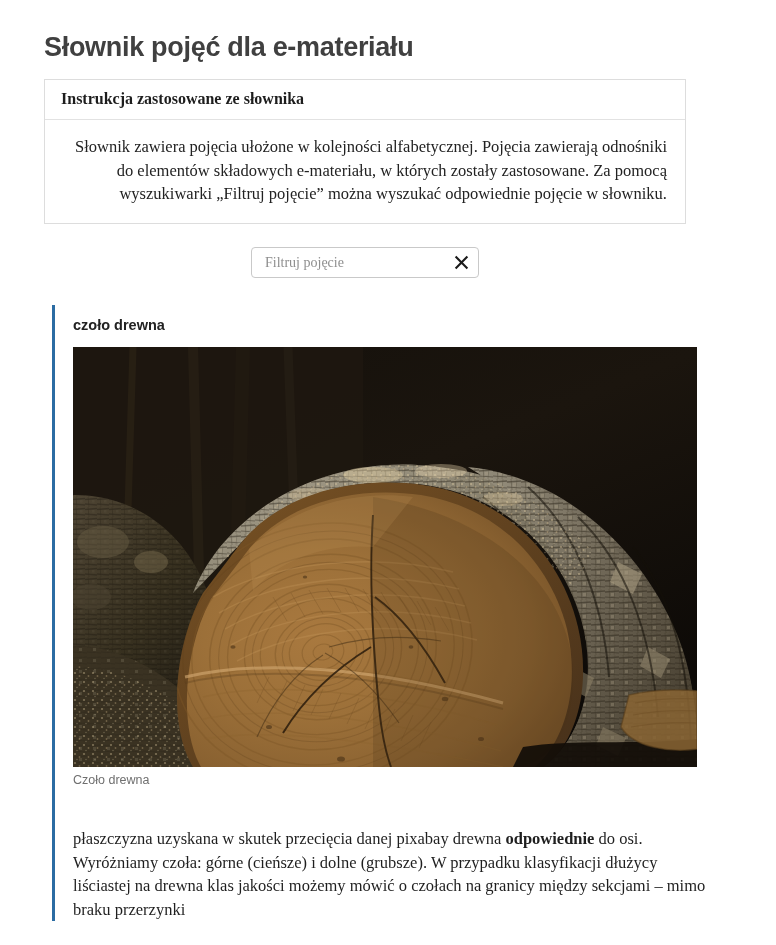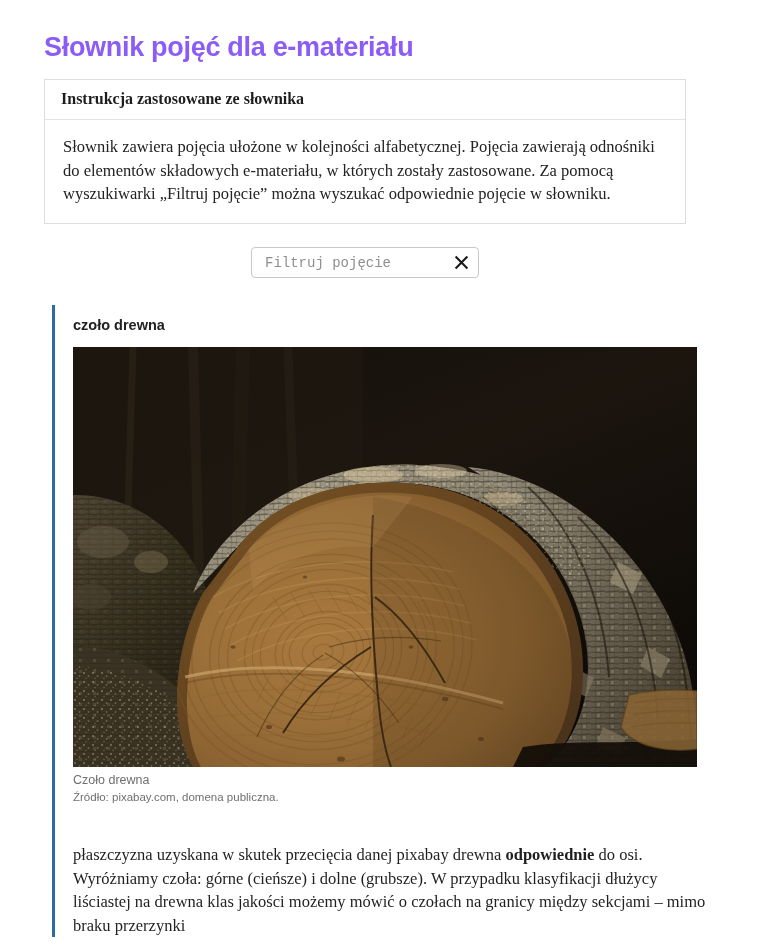--- a/index.html
+++ b/index.html
@@ -25,21 +25,21 @@
 
   
   .page-title {
     position: absolute;
     left: 44px;
     top: 10px;
     font-family: "Liberation Sans", sans-serif;
     font-size: 27px;
     font-weight: bold;
     letter-spacing: -0.3px;
-    color: #8b5cf6;
+    color: #404040;
     line-height: 38px;
     white-space: nowrap;
   }
 
   
   .instruction-panel {
     position: absolute;
     left: 44px;
     top: 79px;
     width: 640px;
@@ -55,21 +55,21 @@
     font-weight: bold;
     color: #1d1d1d;
     line-height: 20px;
   }
   .instruction-body {
     padding: 15px 18px 17px 18px;
     font-family: "Liberation Serif", serif;
     font-size: 16.5px;
     line-height: 23.5px;
     color: #222222;
-    text-align: left;
+    text-align: right;
   }
 
   
   .filter-wrap {
     position: absolute;
     left: 251px;
     top: 247px;
     width: 228px;
     height: 31px;
     border: 1px solid #c9c9c9;
@@ -79,21 +79,21 @@
   }
   .filter-input {
     position: absolute;
     left: 0; top: 0;
     width: 193px;
     height: 29px;
     border: none;
     outline: none;
     background: transparent;
     padding: 0 6px 0 13px;
-    font-family: Liberation Mono, monospace;
+    font-family: Liberation Serif, serif;
     font-size: 14px;
     color: #333333;
     box-sizing: border-box;
   }
   .filter-input::placeholder {
     color: #8e8e8e;
     opacity: 1;
   }
   .filter-clear {
     position: absolute;
@@ -457,21 +457,20 @@
               <path d="M558 380 C 592 374, 620 376, 624 376"></path>
             </g>
 
             <rect width="624" height="420" fill="none"></rect>
             <path d="M0 0 H624 V420 H0 Z" fill="none"></path>
           </g>
         </svg>
       </div>
       <figcaption>
         <div class="fig-caption">Czoło drewna</div>
-        <div class="fig-source">Źródło: pixabay.com, domena publiczna.</div>
       </figcaption>
     </figure>
 
     <div class="entry-definition">
       <span>płaszczyzna uzyskana w skutek przecięcia danej pixabay drewna </span><b>odpowiednie</b><span> do osi. Wyróżniamy czoła: górne (cieńsze) i dolne (grubsze). W przypadku klasyfikacji dłużycy liściastej na drewna klas jakości możemy mówić o czołach na granicy między sekcjami – mimo braku przerzynki</span>
     </div>
 
   </article>
 
 </div>

